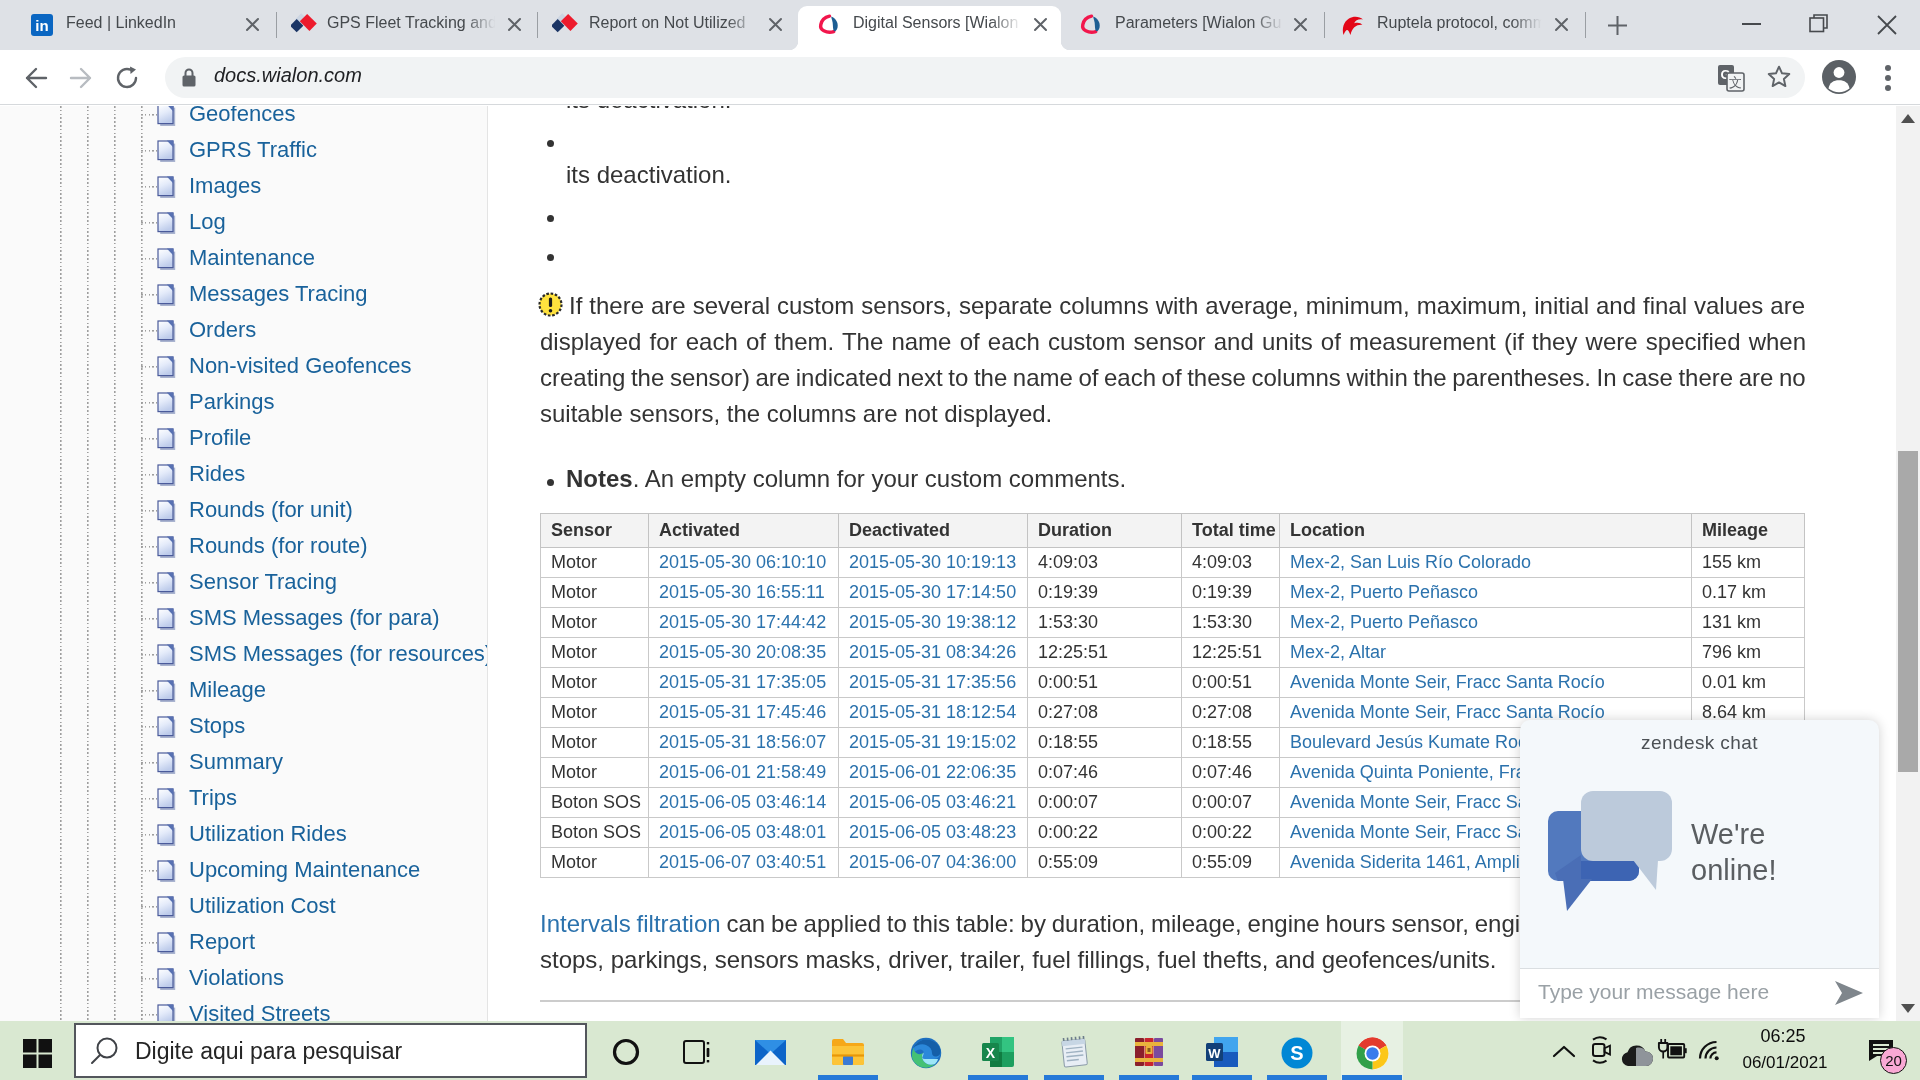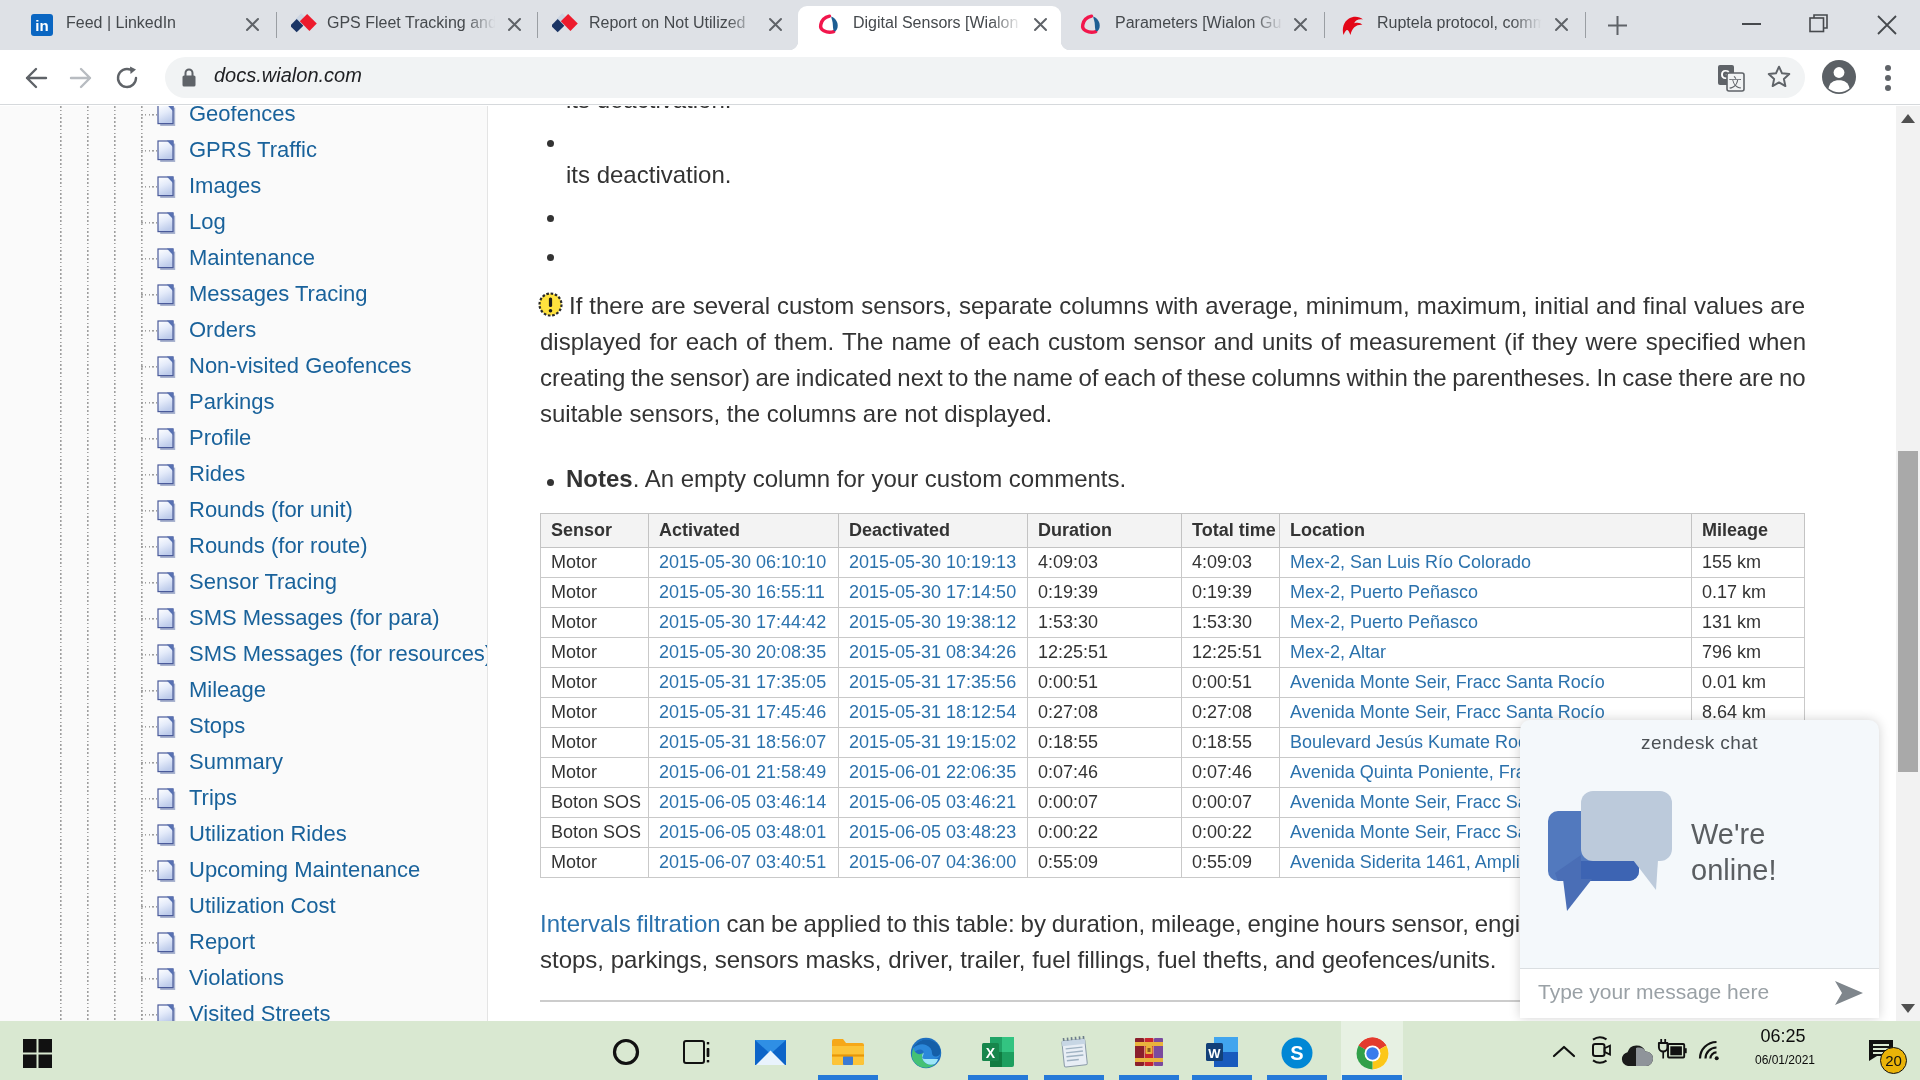--- a/index.html
+++ b/index.html
@@ -527,20 +527,27 @@
     <div id="chatinput">
       <div class="abs" style="left:18px;top:11px;font-size:21px;color:#9aa1a6">Type your message here</div>
       <svg class="abs" style="left:314px;top:11px" width="30" height="26" viewBox="0 0 30 26">
           <path d="M1 1 L29 13 L1 25 L8 13 Z" fill="#7f868c"></path>
         </svg>
     </div>
   </div>
 </div>
 
 <div id="taskbar">
+  <div id="searchbox">
+      <svg class="abs" style="left:14px;top:11px" width="30" height="30" viewBox="0 0 30 30">
+        <circle cx="17" cy="12" r="9.5" fill="none" stroke="#3f4247" stroke-width="2"></circle>
+        <path d="M10 19 L2 27" stroke="#3f4247" stroke-width="2" stroke-linecap="round"></path>
+      </svg>
+      <span>Digite aqui para pesquisar</span>
+    </div>
   <svg class="abs" style="left:23px;top:18px" width="29" height="29" viewBox="0 0 29 29">
       <rect x="0" y="0" width="13.5" height="13.5" fill="#111"></rect>
       <rect x="15.5" y="0" width="13.5" height="13.5" fill="#111"></rect>
       <rect x="0" y="15.5" width="13.5" height="13.5" fill="#111"></rect>
       <rect x="15.5" y="15.5" width="13.5" height="13.5" fill="#111"></rect>
     </svg>
   <svg class="abs" style="left:612px;top:17px" width="28" height="28" viewBox="0 0 28 28">
       <circle cx="14" cy="14" r="11.5" fill="none" stroke="#111" stroke-width="3.2"></circle>
     </svg>
   <svg class="abs" style="left:682px;top:18px" width="30" height="27" viewBox="0 0 30 27">
@@ -643,19 +650,19 @@
       <path d="M3.9 7 L12.4 7 L12.4 11.3 A4.25 4.25 0 0 1 3.9 11.3 Z" fill="#d9e8d1" stroke="#111" stroke-width="1.9" stroke-linejoin="round"></path>
       <path d="M8.2 15.5 L8.2 22.5" stroke="#111" stroke-width="1.7"></path>
     </svg>
   <svg class="abs" style="left:1697px;top:17px" width="24" height="24" viewBox="0 0 24 24">
       <path d="M3 20.5 A16.5 16.5 0 0 1 19.5 4" stroke="#111" stroke-width="2.2" fill="none"></path>
       <path d="M8.5 20.5 A11 11 0 0 1 19.5 9.5" stroke="#111" stroke-width="2.2" fill="none"></path>
       <path d="M13.4 20.5 A6.1 6.1 0 0 1 19.5 14.4" stroke="#111" stroke-width="2.2" fill="none"></path>
       <circle cx="19.7" cy="20.3" r="2" fill="#111"></circle>
     </svg>
   <div class="abs" style="left:1728px;top:5px;width:110px;text-align:center;font-size:18px;color:#0c0c0c">06:25</div>
-  <div class="abs" style="left:1725px;top:32px;width:120px;text-align:center;font-size:12px;color:#0c0c0c">06/01/2021</div>
+  <div class="abs" style="left:1725px;top:32px;width:120px;text-align:center;font-size:17px;color:#0c0c0c">06/01/2021</div>
   <svg class="abs" style="left:1868px;top:18px" width="26" height="23" viewBox="0 0 26 23">
       <path d="M1 1 L25 1 L25 17 L9 17 L1 22 Z" fill="#111"></path>
       <path d="M5 6 L21 6 M5 10 L21 10 M5 14 L15 14" stroke="#d9e8d1" stroke-width="1.8"></path>
     </svg>
-  <div class="abs" style="left:1880px;top:26px;width:27px;height:27px;border-radius:50%;background:#eab308;border:1.6px solid #111;font-size:15px;color:#111;text-align:center;line-height:25px">20</div>
+  <div class="abs" style="left:1880px;top:26px;width:27px;height:27px;border-radius:50%;background:#f9a8d4;border:1.6px solid #111;font-size:15px;color:#111;text-align:center;line-height:25px">20</div>
 </div>
 
 </body></html>

